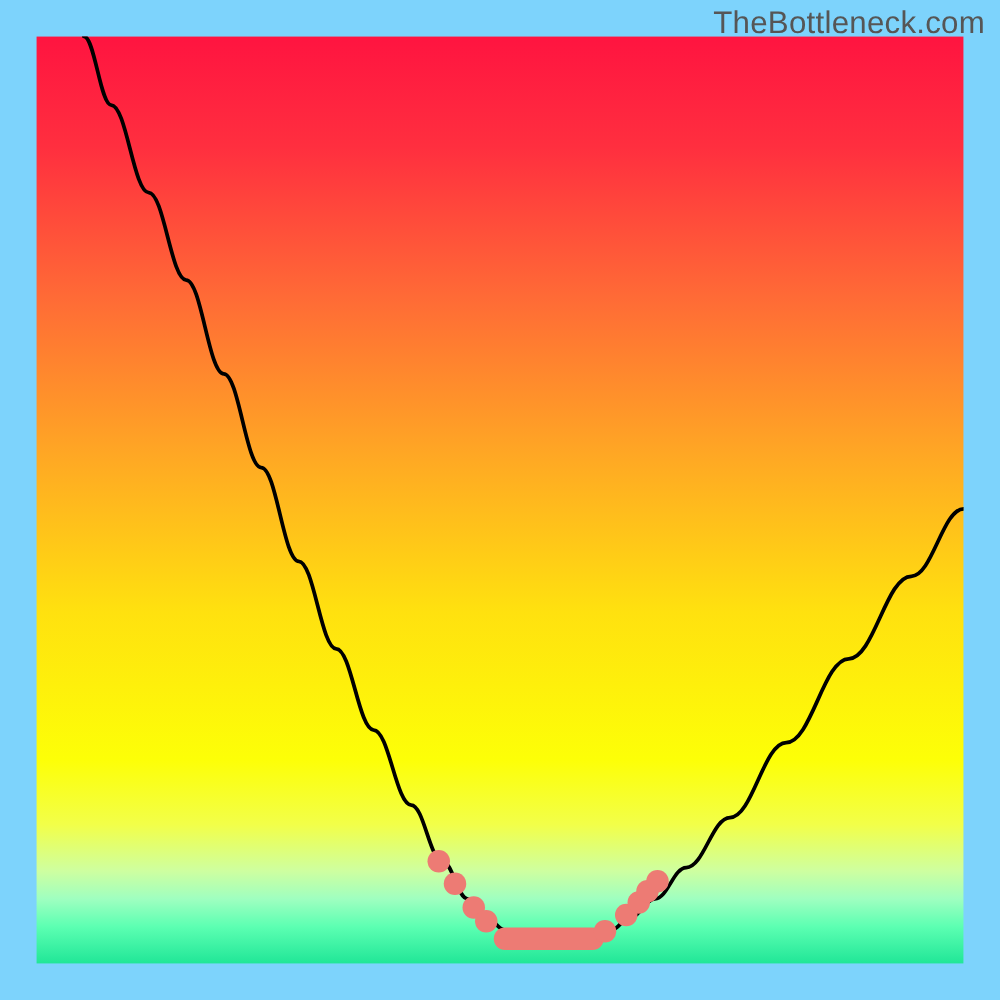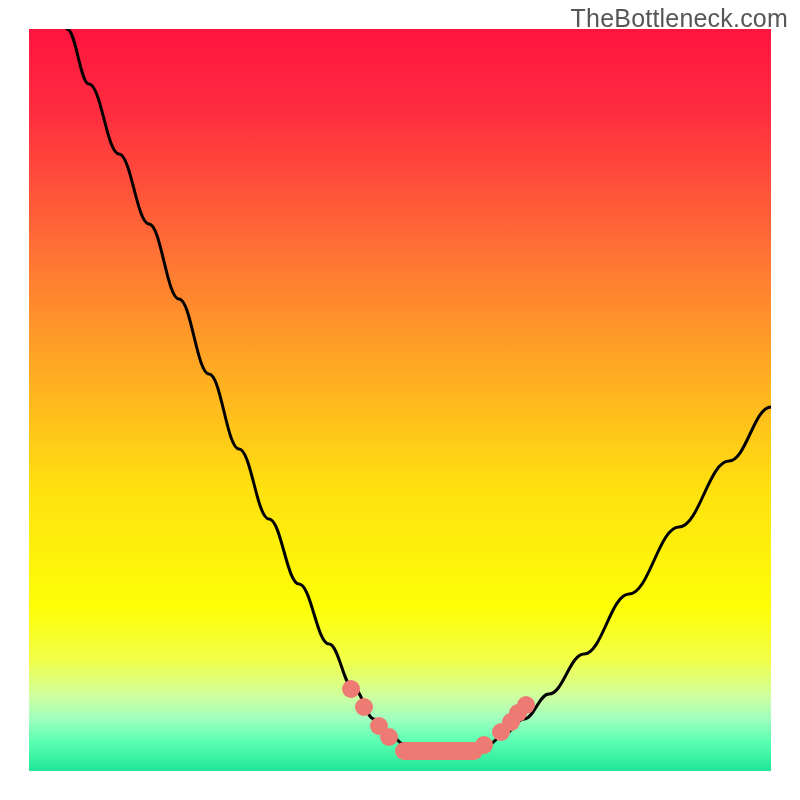--- a/index.html
+++ b/index.html
@@ -6,21 +6,21 @@
     margin: 0;
     padding: 0;
     width: 800px;
     height: 800px;
     background: #000;
     overflow: hidden;
   }
   .frame {
     position: absolute;
     inset: 0;
-    background: #ffffff;
+    background: #7dd3fc;
   }
   .plot {
     position: absolute;
     left: 29px;
     top: 29px;
     width: 742px;
     height: 742px;
     overflow: hidden;
   }
   .gradient-fill {

